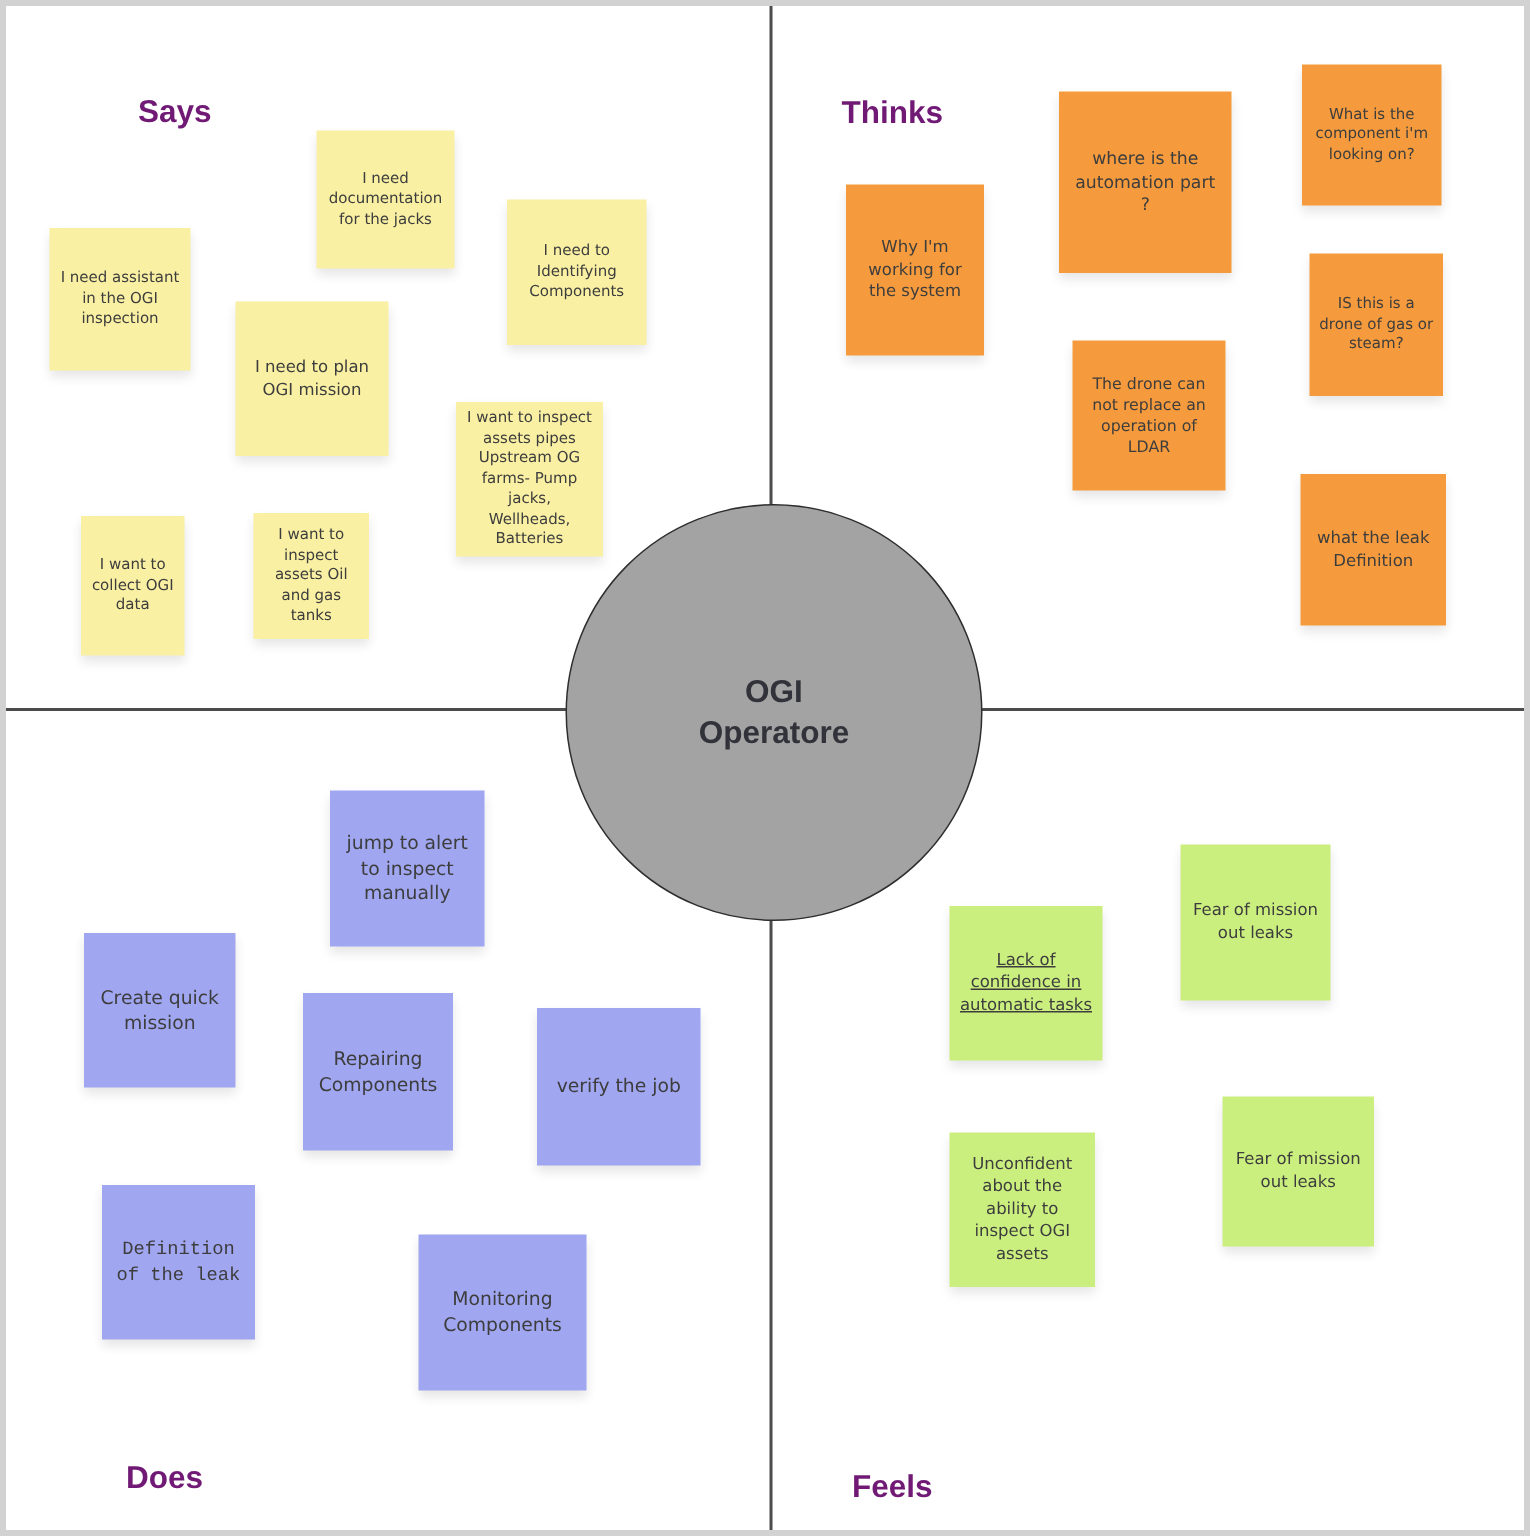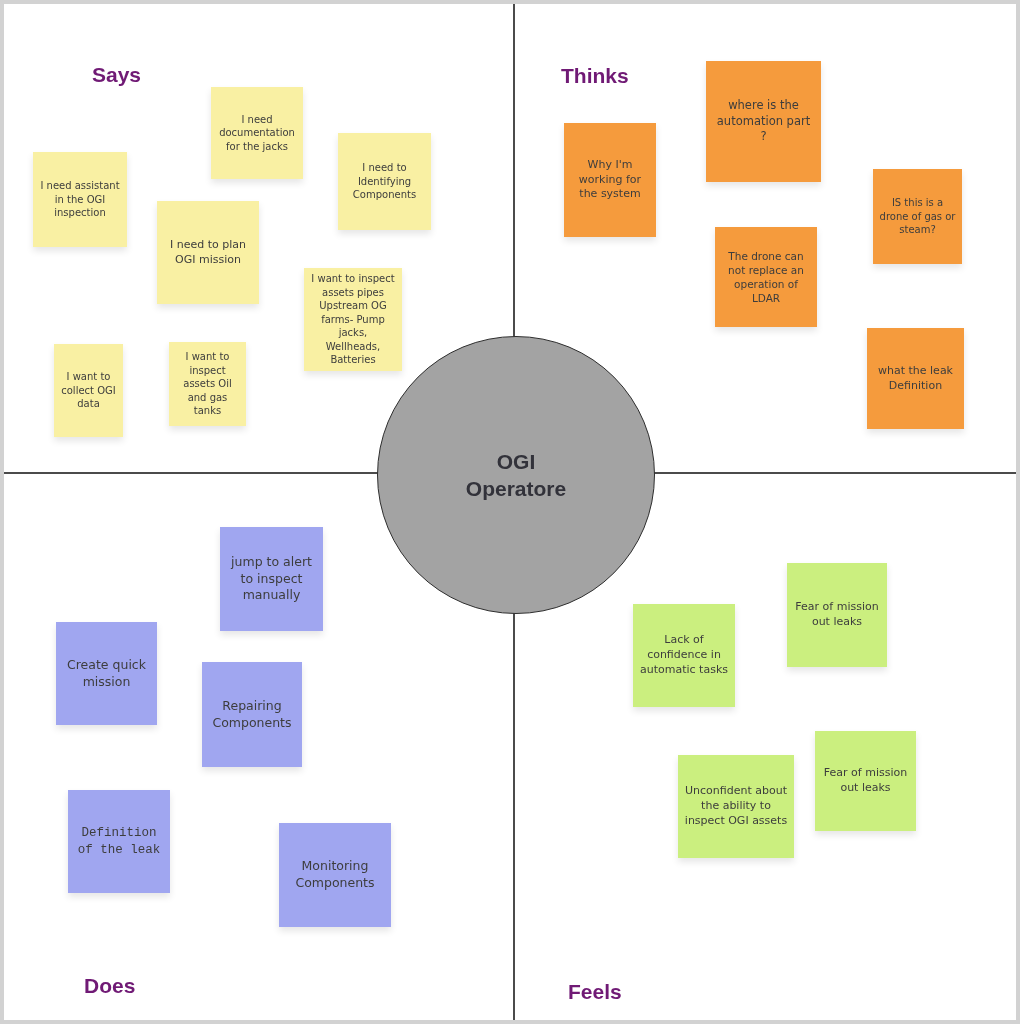--- a/index.html
+++ b/index.html
@@ -114,51 +114,57 @@
       </div>
       <div class="note" style="left: 165px; top: 338px; width: 77px; height: 84px; background: rgb(249, 240, 163); font-size: 10px;">
         <span>I want to inspect assets Oil and gas tanks</span>
       </div>
       <div class="note" style="left: 560px; top: 119px; width: 92px; height: 114px; background: rgb(245, 155, 61); font-size: 11px;">
         <span>Why I'm working for the system</span>
       </div>
       <div class="note" style="left: 702px; top: 57px; width: 115px; height: 121px; background: rgb(245, 155, 61); font-size: 11.5px;">
         <span>where is the automation part ?</span>
       </div>
+      <div class="note" style="left: 864px; top: 39px; width: 93px; height: 94px; background: rgb(245, 155, 61); font-size: 10px;">
+        <span>What is the component i'm looking on?</span>
+      </div>
       <div class="note" style="left: 869px; top: 165px; width: 89px; height: 95px; background: rgb(245, 155, 61); font-size: 10px;">
         <span>IS this is a drone of gas or steam?</span>
       </div>
       <div class="note" style="left: 711px; top: 223px; width: 102px; height: 100px; background: rgb(245, 155, 61); font-size: 10.5px;">
         <span>The drone can not replace an operation of LDAR</span>
       </div>
-      <div class="note" style="left: 863px; top: 324px; width: 97px; height: 101px; background: rgb(245, 155, 61); font-size: 11px;">
+      <div class="note" style="left: 863px; top: 312px; width: 97px; height: 101px; background: rgb(245, 155, 61); font-size: 11px;">
         <span>what the leak Definition</span>
       </div>
       <div class="note" style="left: 216px; top: 523px; width: 103px; height: 104px; background: rgb(160, 166, 240); font-size: 12.5px;">
         <span>jump to alert to inspect manually</span>
       </div>
       <div class="note" style="left: 52px; top: 618px; width: 101px; height: 103px; background: rgb(160, 166, 240); font-size: 12.5px;">
         <span>Create quick mission</span>
       </div>
       <div class="note" style="left: 198px; top: 658px; width: 100px; height: 105px; background: rgb(160, 166, 240); font-size: 12.5px;">
         <span>Repairing Components</span>
       </div>
+      <div class="note" style="left: 354px; top: 668px; width: 109px; height: 105px; background: rgb(160, 166, 240); font-size: 12.5px;">
+        <span>verify the job</span>
+      </div>
       <div class="note" style="left: 64px; top: 786px; width: 102px; height: 103px; background: rgb(160, 166, 240); font-size: 12.5px; font-family: Liberation Mono, monospace;">
         <span>Definition of the leak</span>
       </div>
       <div class="note" style="left: 275px; top: 819px; width: 112px; height: 104px; background: rgb(160, 166, 240); font-size: 12.5px;">
         <span>Monitoring Components</span>
       </div>
-      <div class="note" style="left: 629px; top: 600px; width: 102px; height: 103px; background: rgb(203, 239, 127); font-size: 11px;">
+      <div class="note" style="left: 629px; top: 600px; width: 102px; height: 103px; background: rgb(203, 239, 127); font-size: 11px; text-decoration: underline;">
         <span>Lack of confidence in automatic tasks</span>
       </div>
       <div class="note" style="left: 783px; top: 559px; width: 100px; height: 104px; background: rgb(203, 239, 127); font-size: 11px;">
         <span>Fear of mission out leaks</span>
       </div>
-      <div class="note" style="left: 629px; top: 751px; width: 116px; height: 103px; background: rgb(203, 239, 127); font-size: 11px; margin-left: 45px;">
+      <div class="note" style="left: 629px; top: 751px; width: 97px; height: 103px; background: rgb(203, 239, 127); font-size: 11px;">
         <span>Unconfident about the ability to inspect OGI assets</span>
       </div>
       <div class="note" style="left: 811px; top: 727px; width: 101px; height: 100px; background: rgb(203, 239, 127); font-size: 11px;">
         <span>Fear of mission out leaks</span>
       </div>
     </div>
 
   <div class="center-circle">
     <div>OGI</div>
     <div>Operatore</div>

